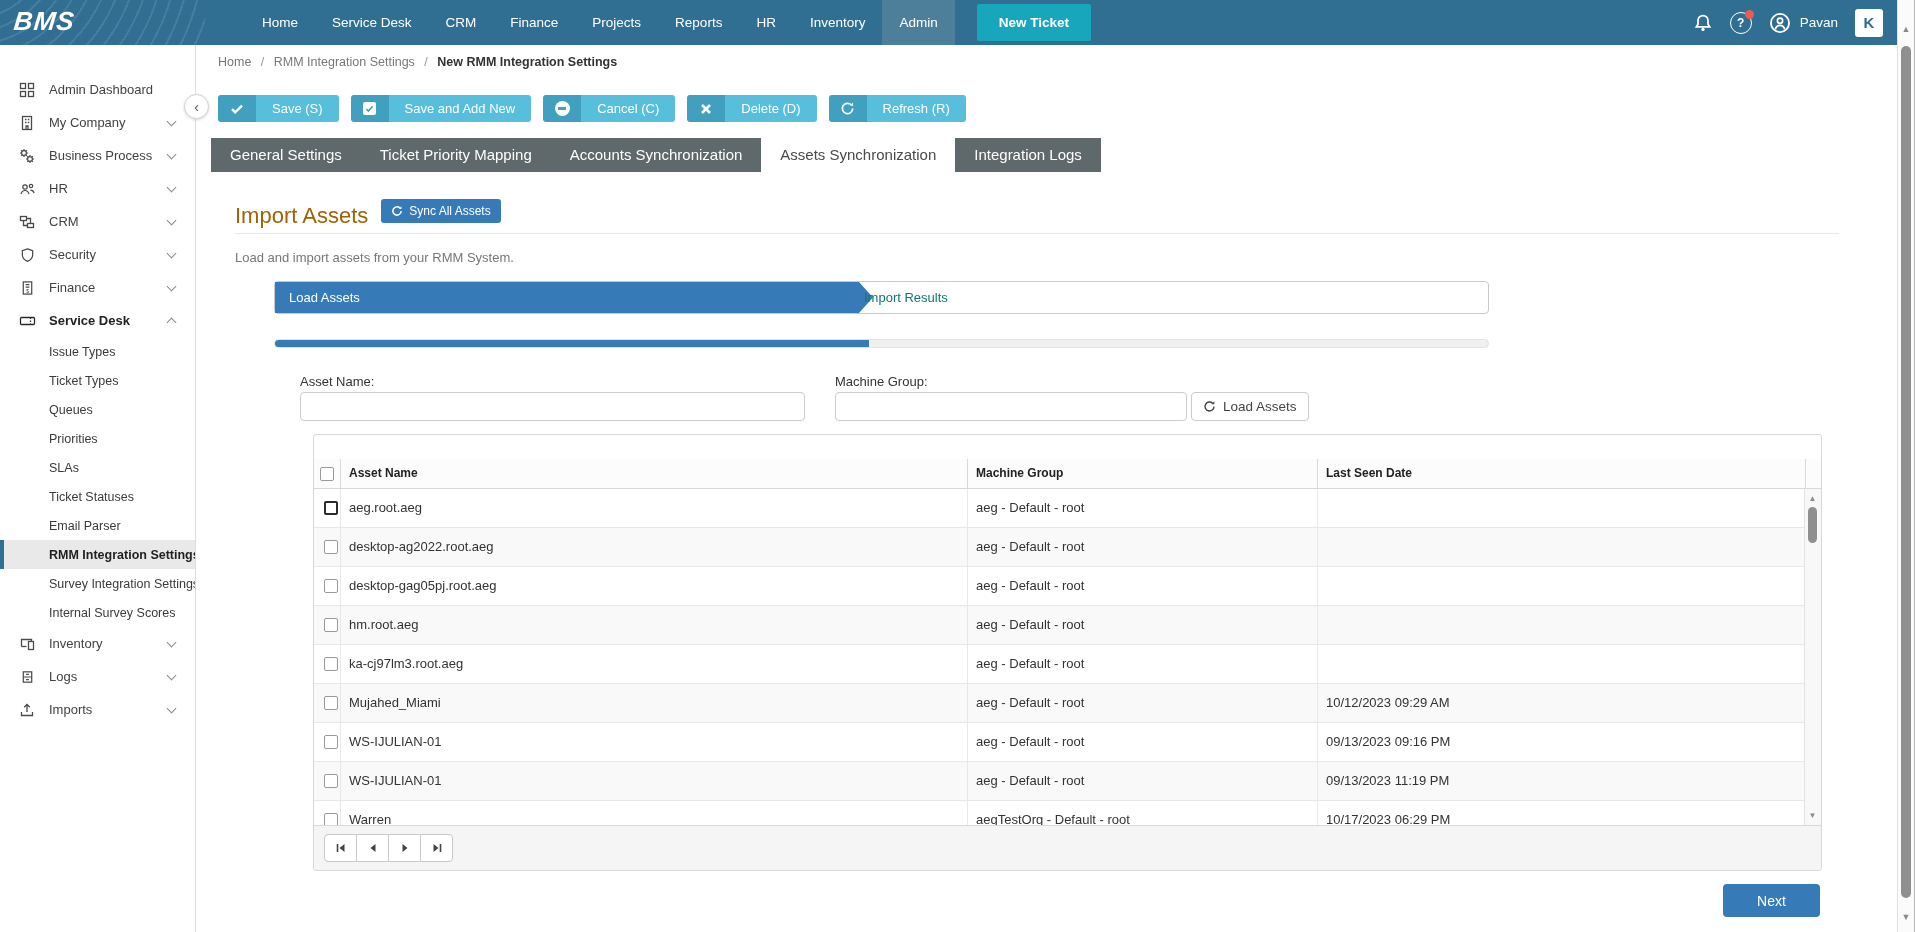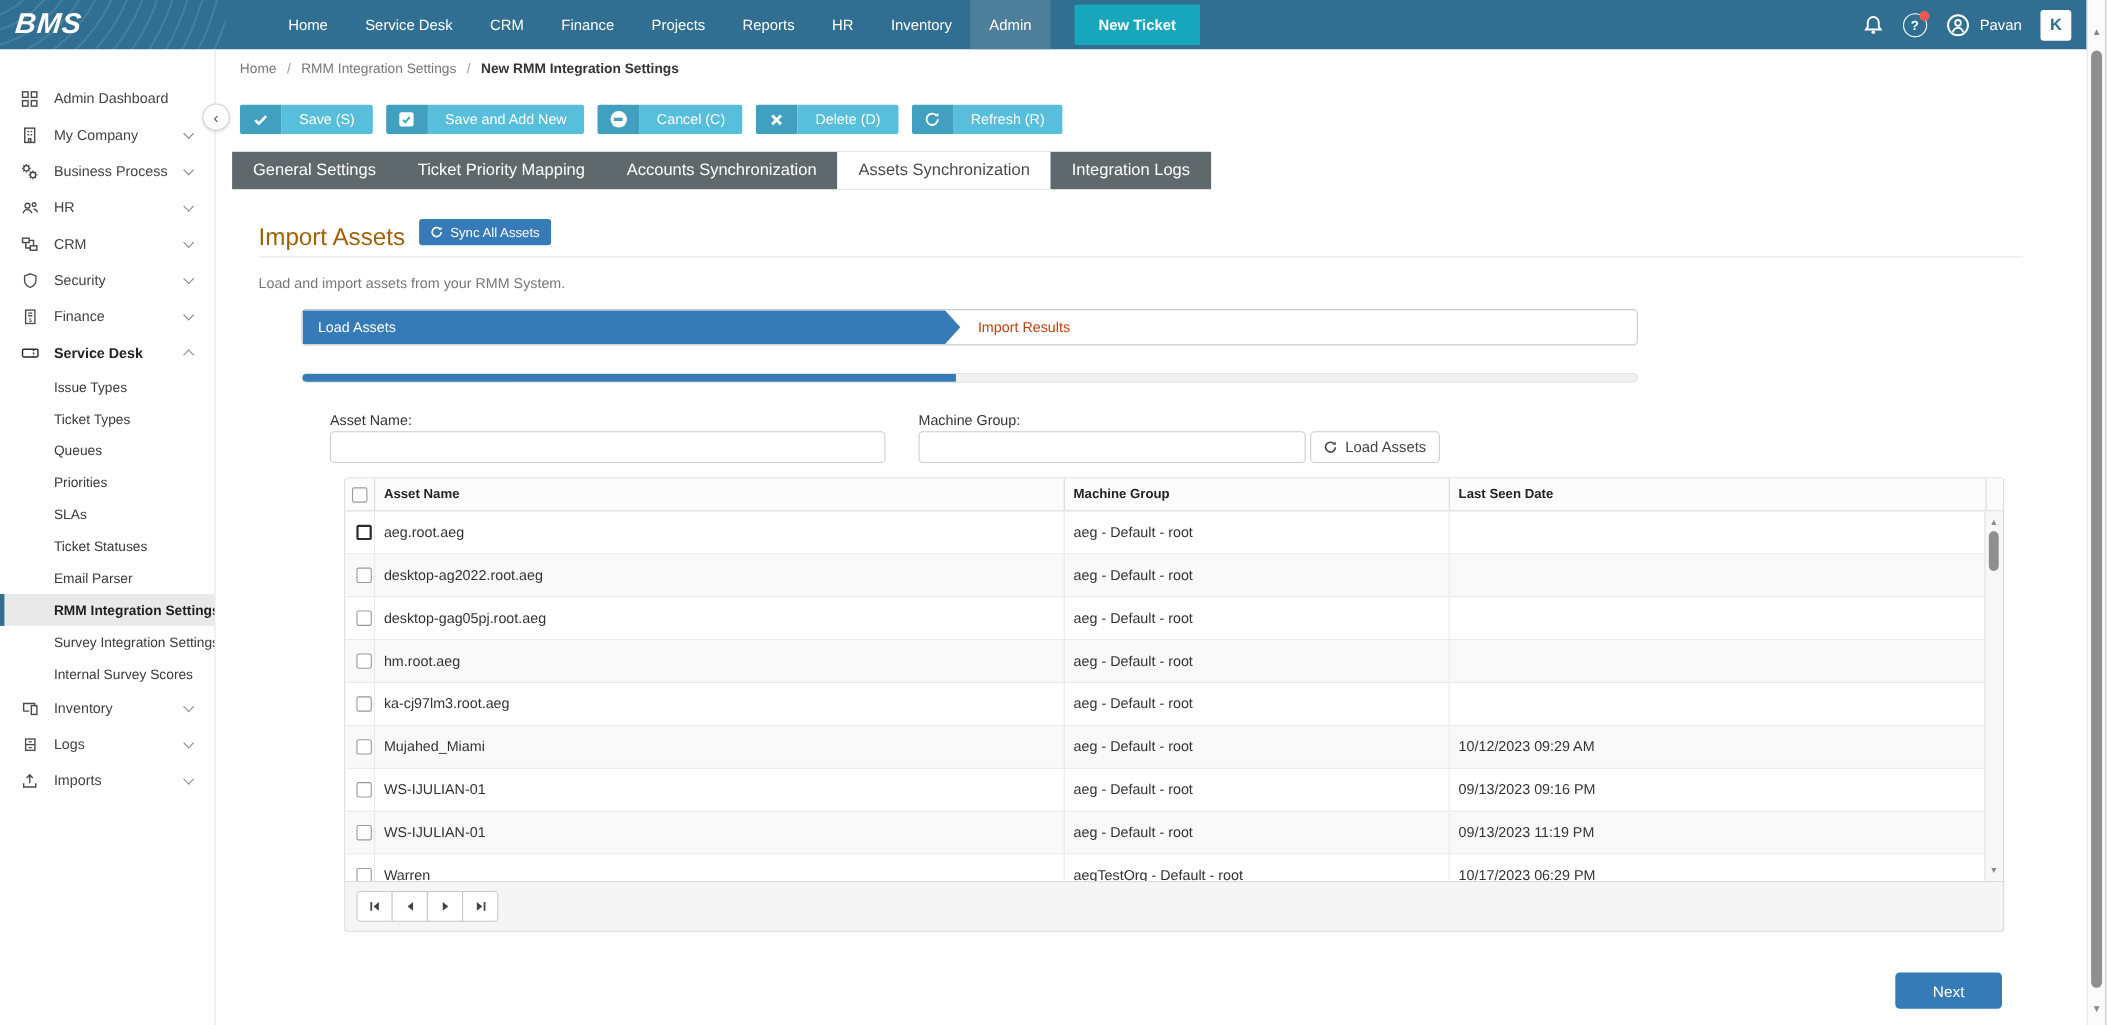--- a/index.html
+++ b/index.html
@@ -92,38 +92,38 @@
   .sync-btn { display:flex; align-items:center; gap:6px; background:#377ab8; color:#fff;
     font-size:12px; height:24px; padding:0 10px; border:none; border-radius:3px; cursor:pointer; }
   .rule { position:absolute; left:39px; right:58px; top:61px; border-top:1px solid #e8e8e8; }
   .desc { position:absolute; left:39px; top:78px; font-size:13px; color:#777; }
 
   .wizard { position:absolute; left:78px; top:109px; width:1215px; height:33px;
     border:1px solid #c9c9c9; border-radius:4px; background:#fff; }
   .step-active { position:absolute; left:0; top:0; bottom:0; width:598px; background:#377ab8;
     clip-path:polygon(0 0, calc(100% - 14px) 0, 100% 50%, calc(100% - 14px) 100%, 0 100%);
     color:#fff; font-size:13px; line-height:31px; padding-left:14px; cursor:pointer; }
-  .step-next { position:absolute; left:614px; top:0; line-height:31px; font-size:13px;
-    color:#c2410c; cursor:pointer; }
+  .step-next { position:absolute; left:589px; top:0; line-height:31px; font-size:13px;
+    color:#0f766e; cursor:pointer; }
 
   .progress { position:absolute; left:78px; top:167px; width:1215px; height:9px;
     background:#f0f0f0; border:1px solid #e2e2e2; border-radius:5px; }
   .progress-fill { height:100%; background:#377ab8; border-radius:5px 0 0 5px; }
 
   .field-label { position:absolute; top:202px; font-size:13px; color:#333; }
   .txt-input { position:absolute; top:220px; height:29px; border:1px solid #ccc;
     border-radius:4px; font-size:13px; padding:0 8px; color:#333; outline:none; }
   .load-assets-btn { position:absolute; left:995px; top:220px; height:29px;
     display:flex; align-items:center; gap:7px; background:#fff; border:1px solid #ccc;
     border-radius:4px; padding:0 11px; font-size:13.5px; color:#444; cursor:pointer; }
 
   
   .grid { position:absolute; left:117px; top:262px; width:1509px;
     border:1px solid #d8d8d8; border-radius:3px; background:#fff; }
-  .g-header { display:flex; height:30px; background:#fcfcfc; border-bottom:1px solid #d8d8d8; }
+  .g-header { display:flex; height:30px; background:#fcfcfc; border-bottom:1px solid #d8d8d8;margin-top:24px; }
   .g-hcell { font-size:12px; font-weight:bold; color:#222; line-height:29px;
     padding-left:8px; border-right:1px solid #d8d8d8; cursor:pointer; white-space:nowrap; }
   .g-hcell:last-child { border-right:none; }
   .col-cb { width:27px; flex:none; display:flex; align-items:center; justify-content:center; padding-left:0; }
   .col-an { width:627px; flex:none; }
   .col-mg { width:350px; flex:none; }
   .col-ls { width:488px; flex:none; }
   .col-sc { width:17px; flex:none; padding-left:0; }
   .g-body { position:relative; height:336px; overflow:hidden; }
   .g-row { display:flex; height:39px; border-bottom:1px solid #e8e8e8; background:#fff; cursor:pointer; }

